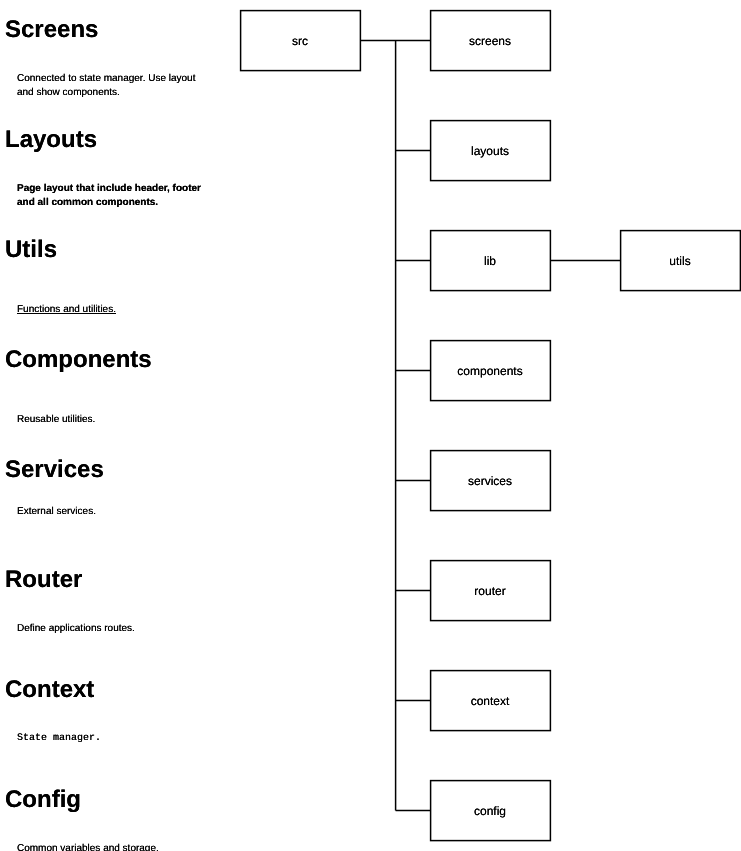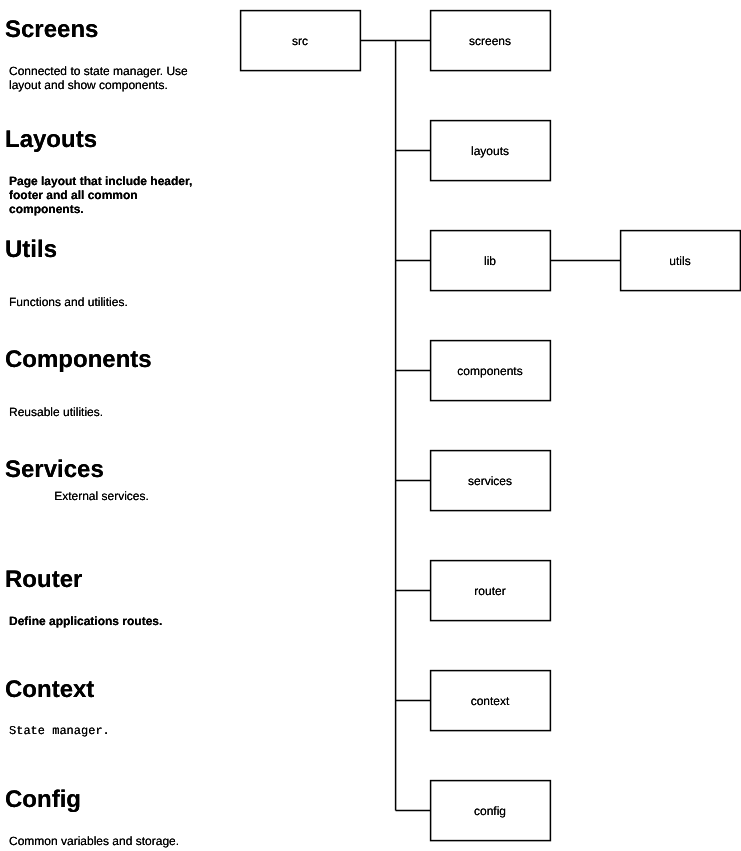--- a/index.html
+++ b/index.html
@@ -34,24 +34,24 @@
     line-height: 28px;
     text-shadow: 0 0 0.2px currentColor;
     margin: 0;
     padding: 0;
     white-space: nowrap;
   }
   .doc-body {
     position: absolute;
     left: 5px;
     width: 185px;
-    font-size: 12px;
+    font-size: 10px;
     line-height: 14.2px;
     text-shadow: 0 0 0.2px currentColor;
-    margin: 4px;
+    margin: 12px;
     padding: 0;
   }
 
   
   #diagram { position: absolute; left: 0; top: 0; width: 741px; height: 851px; }
   #diagram svg { display: block; }
   .node-label {
     font-family: "Liberation Sans", sans-serif;
     font-size: 12px;
     fill: #000000;
@@ -67,33 +67,33 @@
     <div class="doc-section" style="top:15.80px;">
       <h2 class="doc-heading">Screens</h2>
       <p class="doc-body" style="top:43.80px;">Connected to state manager. Use layout and show components.</p>
     </div>
     <div class="doc-section" style="top:125.80px;">
       <h2 class="doc-heading">Layouts</h2>
       <p class="doc-body" style="top:44.00px;font-weight:bold;">Page layout that include header, footer and all common components.</p>
     </div>
     <div class="doc-section" style="top:235.80px;">
       <h2 class="doc-heading">Utils</h2>
-      <p class="doc-body" style="top:55.00px;">Functions and utilities.</p>
+      <p class="doc-body" style="top:55.00px;text-decoration:underline;">Functions and utilities.</p>
     </div>
     <div class="doc-section" style="top:345.80px;">
       <h2 class="doc-heading">Components</h2>
       <p class="doc-body" style="top:55.20px;">Reusable utilities.</p>
     </div>
     <div class="doc-section" style="top:455.80px;">
       <h2 class="doc-heading">Services</h2>
-      <p class="doc-body" style="top:29px;text-align:center;">External services.</p>
+      <p class="doc-body" style="top:37px;">External services.</p>
     </div>
     <div class="doc-section" style="top:565.80px;">
       <h2 class="doc-heading">Router</h2>
-      <p class="doc-body" style="top:44.20px;font-weight:bold;">Define applications routes.</p>
+      <p class="doc-body" style="top:44.20px;">Define applications routes.</p>
     </div>
     <div class="doc-section" style="top:675.80px;">
       <h2 class="doc-heading">Context</h2>
       <p class="doc-body" style="top:44.00px;font-family:Liberation Mono, monospace;">State manager.</p>
     </div>
     <div class="doc-section" style="top:785.80px;">
       <h2 class="doc-heading">Config</h2>
       <p class="doc-body" style="top:44.20px;">Common variables and storage.</p>
     </div>
   </div>

